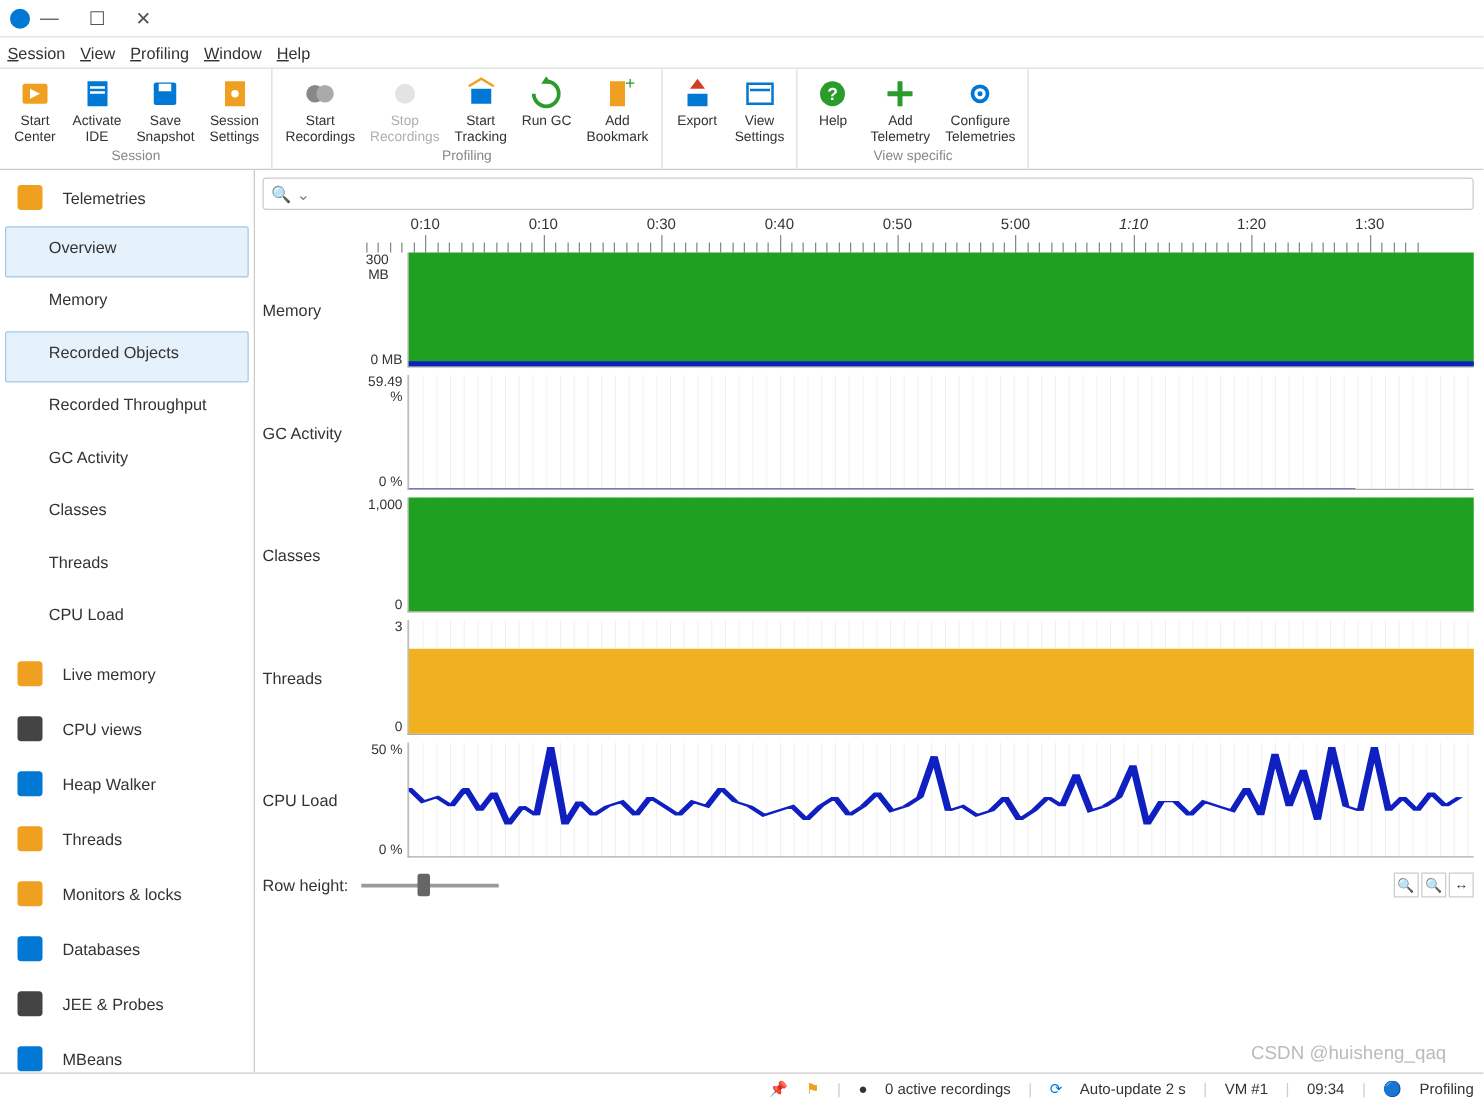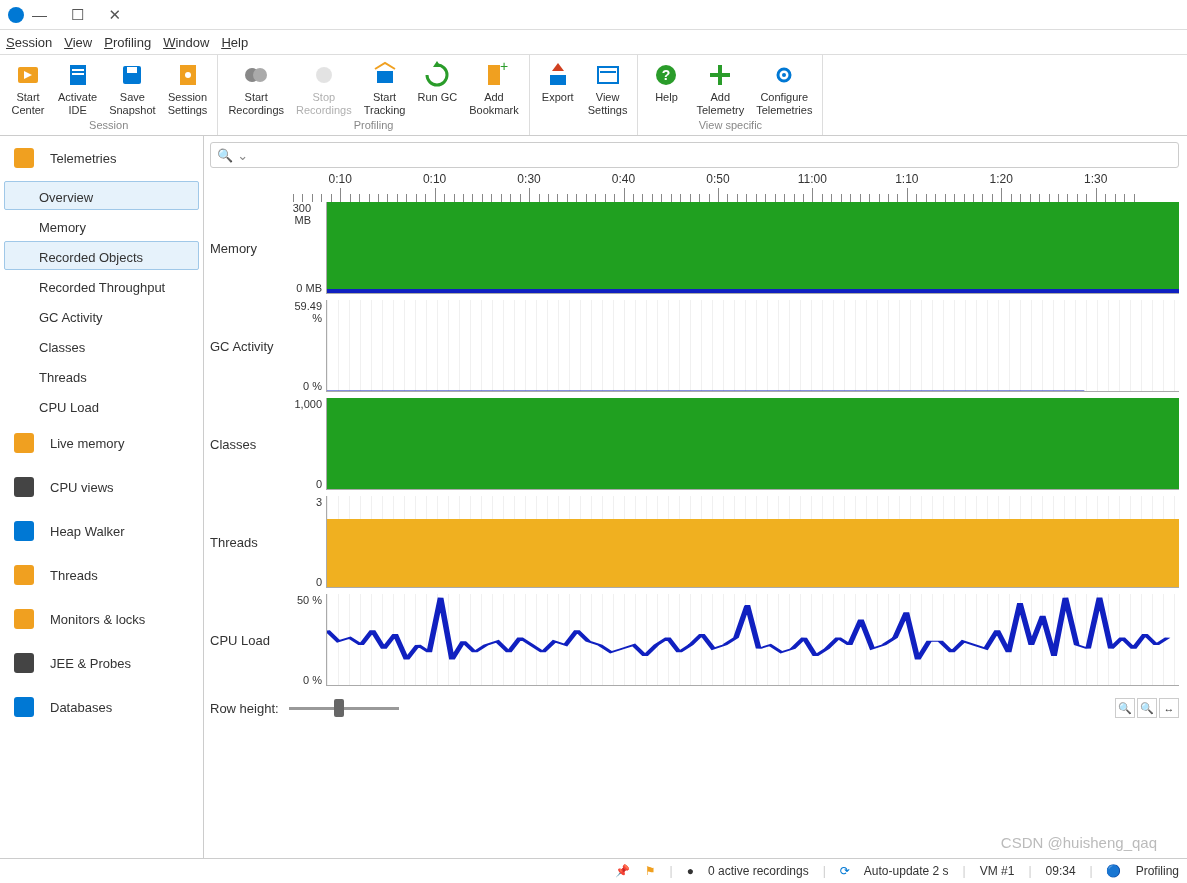--- a/index.html
+++ b/index.html
@@ -17,21 +17,21 @@
 .tbitems { display:flex; padding:6px 4px 0; flex:1; }
 .tbitem { display:flex; flex-direction:column; align-items:center; padding:0 6px; cursor:pointer; min-width:48px; }
 .tbitem .icon { width:28px; height:28px; margin-bottom:2px; display:flex; align-items:center; justify-content:center; }
 .tbitem .lbl { font-size:11px; text-align:center; line-height:1.2; }
 .tbitem.disabled { opacity:0.4; }
 .tbgroup .grplabel { text-align:center; font-size:11px; color:#888; padding:2px 0 4px; }
 .mainrow { display:flex; height:722px; }
 .sidebar { width:204px; border-right:1px solid #ccc; overflow:hidden; }
 .sidecat { display:flex; align-items:center; padding:8px 10px; gap:12px; cursor:pointer; }
 .sidecat .ico { width:28px; height:28px; display:flex; align-items:center; justify-content:center; }
-.sideitem { padding:8px 10px 4px 34px; cursor:pointer; border:1px solid transparent; border-radius:2px; margin:1px 4px; }
+.sideitem { padding:8px 10px 16px 34px; cursor:pointer; border:1px solid transparent; border-radius:2px; margin:1px 4px; }
 .sideitem.selected { background:#e6f2fb; border:1px solid #a0c8e8; }
 .content { flex:1; display:flex; flex-direction:column; padding:6px 8px 0 6px; }
 .filterbar { border:1px solid #ccc; border-radius:3px; height:26px; display:flex; align-items:center; padding:0 6px; gap:4px; margin-bottom:4px; }
 .filterbar input { border:none; outline:none; flex:1; font-size:13px; color:#888; }
 .filterbar .chev { color:#888; }
 .timeline { height:30px; position:relative; margin-left:116px; }
 .timeline .tick { position:absolute; top:0; height:100%; border-left:1px solid #888; }
 .timeline .ticklbl { position:absolute; top:0; font-size:12px; transform:translateX(-50%); }
 .chartblock { height:98px; display:flex; border-bottom:6px solid #fff; }
 .chartlabel { width:80px; display:flex; align-items:center; font-size:13px; }
@@ -271,32 +271,40 @@
         <div class="ico">
           <svg width="28" height="28">
             <rect x="4" y="4" width="20" height="20" fill="#f0a020" rx="3"></rect>
           </svg>
         </div>
         <span>Monitors &amp; locks</span>
       </div>
       <div class="sidecat">
         <div class="ico">
           <svg width="28" height="28">
+            <rect x="4" y="4" width="20" height="20" fill="#0078d4" rx="3"></rect>
+          </svg>
+        </div>
+        <span>Databases</span>
+      </div>
+      <div class="sidecat">
+        <div class="ico">
+          <svg width="28" height="28">
             <rect x="4" y="4" width="20" height="20" fill="#444" rx="3"></rect>
           </svg>
         </div>
         <span>JEE &amp; Probes</span>
       </div>
       <div class="sidecat">
         <div class="ico">
           <svg width="28" height="28">
             <rect x="4" y="4" width="20" height="20" fill="#0078d4" rx="3"></rect>
           </svg>
         </div>
-        <span>Databases</span>
+        <span>MBeans</span>
       </div>
     </div>
   <div class="content">
     <div class="filterbar">
       <span>🔍</span>
       <span class="chev">⌄</span>
     </div>
     <div class="timeline" id="timeline">
         <div class="ticklbl" style="left: 14.1667px;">0:10</div>
         <div class="tick" style="left: -33.0556px; height: 8px; top: 22px;"></div>
@@ -346,32 +354,32 @@
         <div class="tick" style="left: 344.722px; height: 8px; top: 22px;"></div>
         <div class="tick" style="left: 354.167px; height: 8px; top: 22px;"></div>
         <div class="tick" style="left: 363.611px; height: 8px; top: 22px;"></div>
         <div class="tick" style="left: 373.056px; height: 8px; top: 22px;"></div>
         <div class="tick" style="left: 382.5px; height: 8px; top: 22px;"></div>
         <div class="tick" style="left: 391.944px; height: 14px; top: 16px;"></div>
         <div class="tick" style="left: 401.389px; height: 8px; top: 22px;"></div>
         <div class="tick" style="left: 410.833px; height: 8px; top: 22px;"></div>
         <div class="tick" style="left: 420.278px; height: 8px; top: 22px;"></div>
         <div class="tick" style="left: 429.722px; height: 8px; top: 22px;"></div>
-        <div class="ticklbl" style="left: 486.389px;">11:00</div>
+        <div class="ticklbl" style="left: 486.389px;">5:00</div>
         <div class="tick" style="left: 439.167px; height: 8px; top: 22px;"></div>
         <div class="tick" style="left: 448.611px; height: 8px; top: 22px;"></div>
         <div class="tick" style="left: 458.056px; height: 8px; top: 22px;"></div>
         <div class="tick" style="left: 467.5px; height: 8px; top: 22px;"></div>
         <div class="tick" style="left: 476.944px; height: 8px; top: 22px;"></div>
         <div class="tick" style="left: 486.389px; height: 14px; top: 16px;"></div>
         <div class="tick" style="left: 495.833px; height: 8px; top: 22px;"></div>
         <div class="tick" style="left: 505.278px; height: 8px; top: 22px;"></div>
         <div class="tick" style="left: 514.722px; height: 8px; top: 22px;"></div>
         <div class="tick" style="left: 524.167px; height: 8px; top: 22px;"></div>
-        <div class="ticklbl" style="left: 580.833px;">1:10</div>
+        <div class="ticklbl" style="left: 580.833px; font-style: italic;">1:10</div>
         <div class="tick" style="left: 533.611px; height: 8px; top: 22px;"></div>
         <div class="tick" style="left: 543.056px; height: 8px; top: 22px;"></div>
         <div class="tick" style="left: 552.5px; height: 8px; top: 22px;"></div>
         <div class="tick" style="left: 561.944px; height: 8px; top: 22px;"></div>
         <div class="tick" style="left: 571.389px; height: 8px; top: 22px;"></div>
         <div class="tick" style="left: 580.833px; height: 14px; top: 16px;"></div>
         <div class="tick" style="left: 590.278px; height: 8px; top: 22px;"></div>
         <div class="tick" style="left: 599.722px; height: 8px; top: 22px;"></div>
         <div class="tick" style="left: 609.167px; height: 8px; top: 22px;"></div>
         <div class="tick" style="left: 618.611px; height: 8px; top: 22px;"></div>

